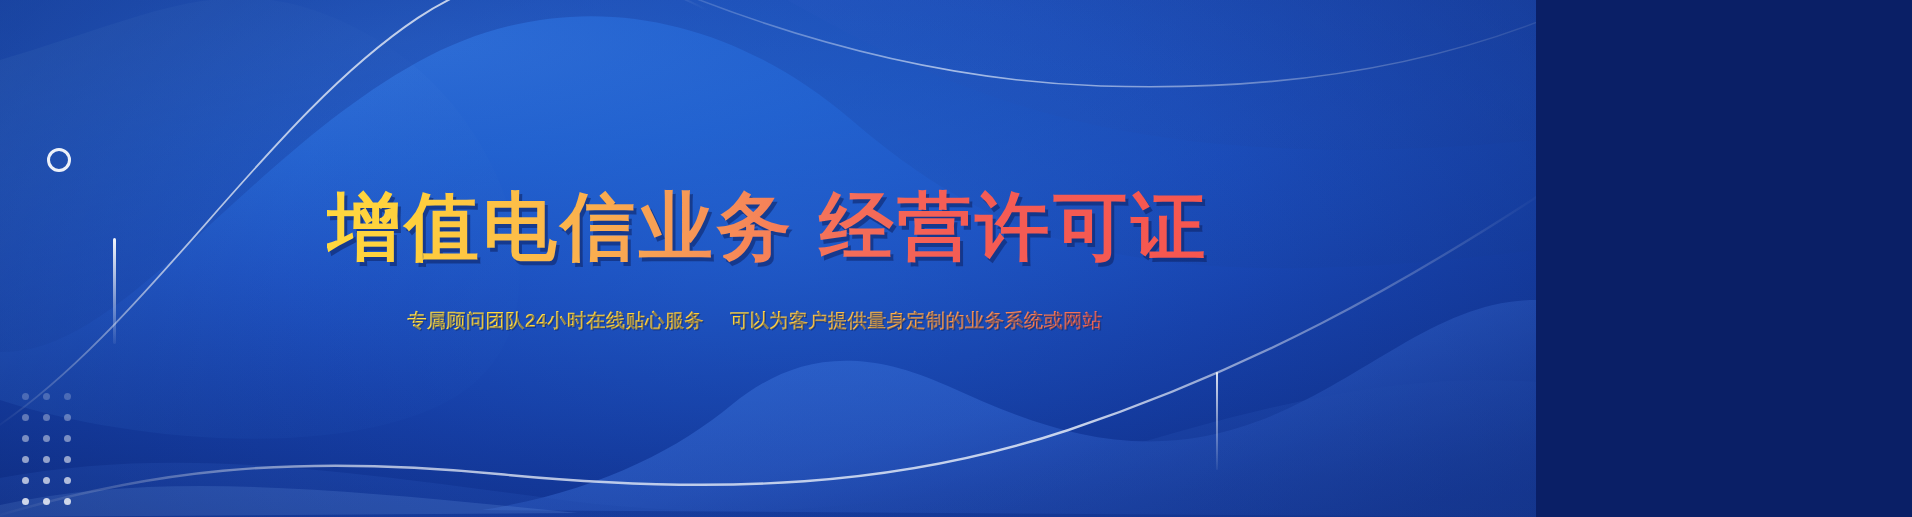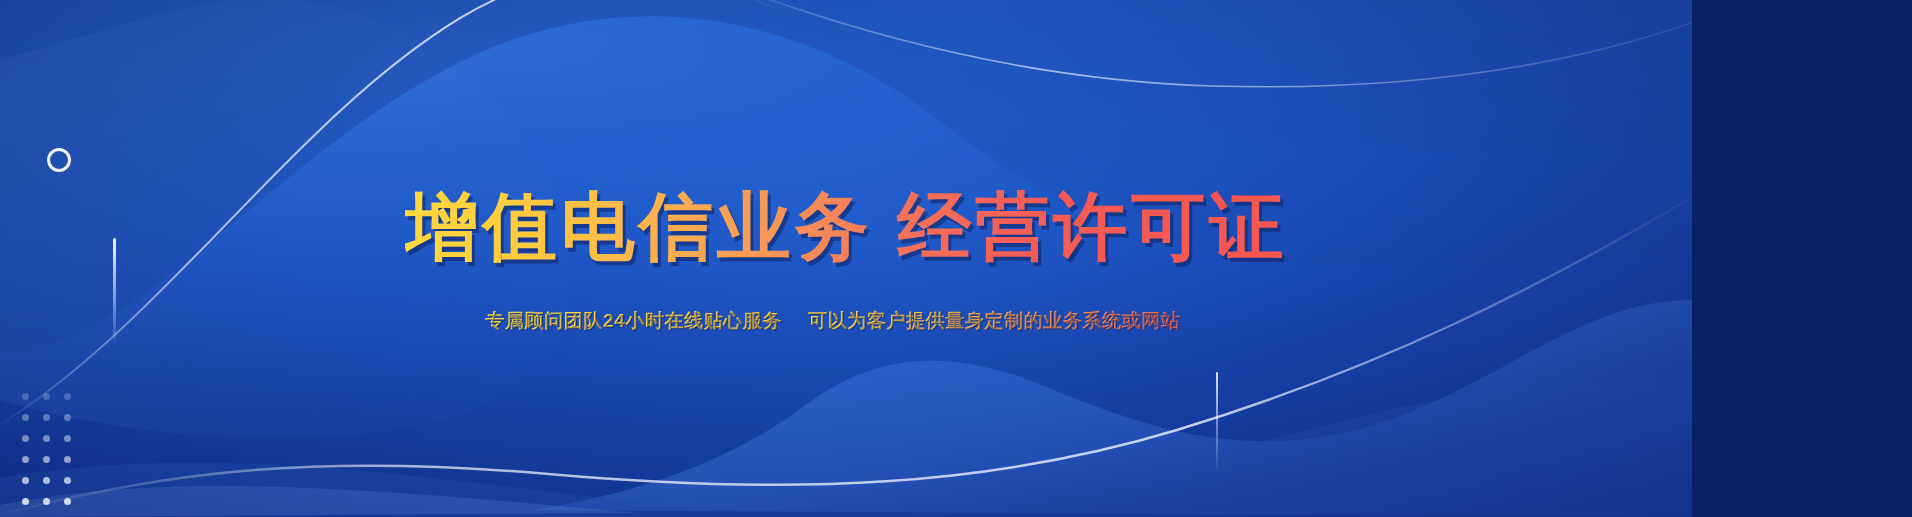--- a/index.html
+++ b/index.html
@@ -2,21 +2,21 @@
 <html><head>
 <meta charset="utf-8">
 <style>
   html, body {
     margin: 0;
     padding: 0;
     background: #0a1f66;
   }
   #banner {
     position: relative;
-    width: 1692px;
+    width: 1536px;
     height: 517px;
     overflow: hidden;
     font-family: "Liberation Sans", "DejaVu Sans", sans-serif;
     background: #1a4ec0;
     user-select: none;
   }
 
   
   .bg-base {
     position: absolute;

